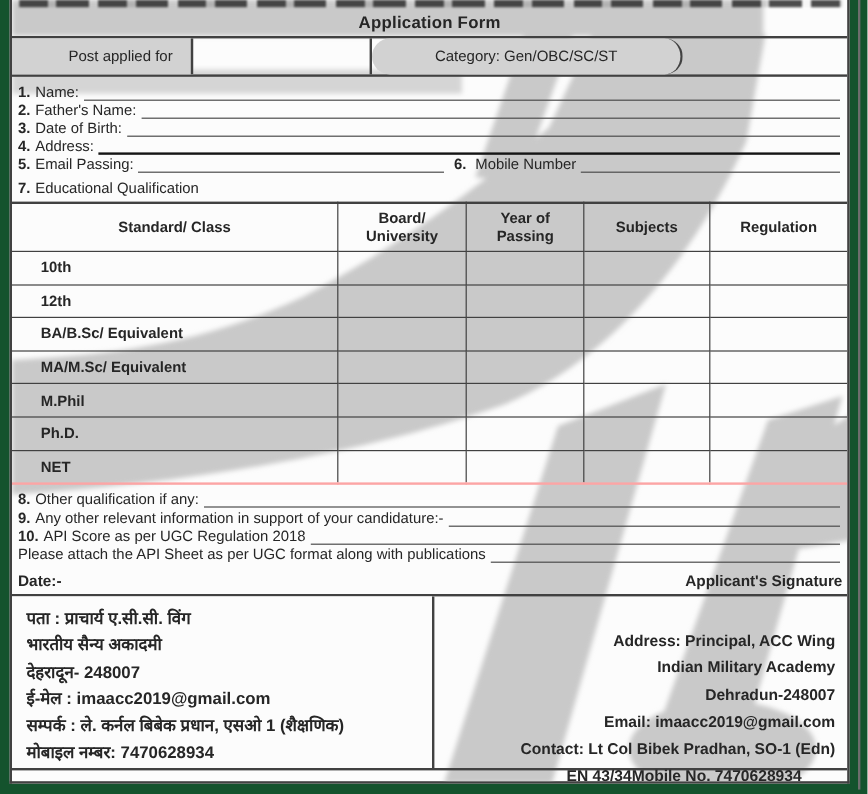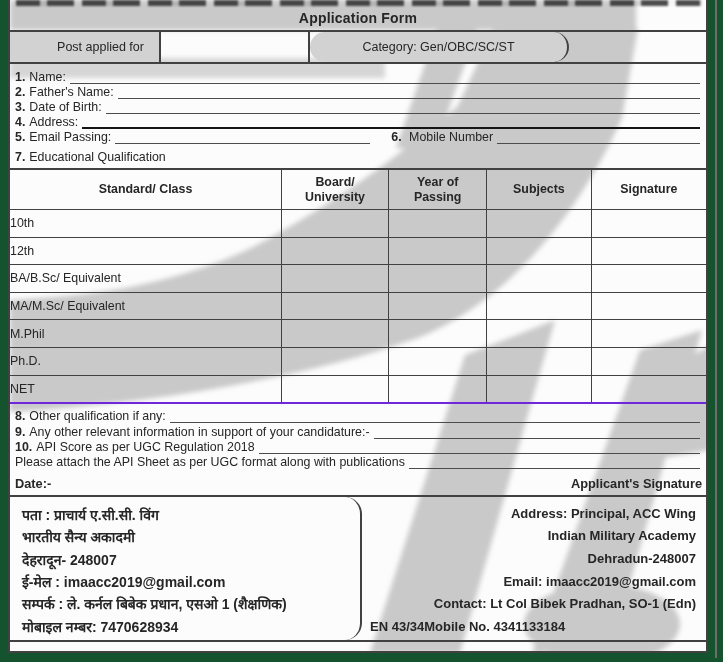--- a/index.html
+++ b/index.html
@@ -56,38 +56,38 @@
   .tt-c3{width:259px;background:#d2d2d2;border-right:2px solid #414141;border-radius:15px;}
   .tt-c4{flex:1;}
 
   
   .fields{padding:5px 6px 4px 5px;font-size:12.4px;}
   .fline{display:flex;align-items:flex-end;height:14.6px;margin-bottom:.5px;white-space:nowrap;}
   .fnum{font-weight:bold;margin-right:4px;}
   .ul{flex:1;border-bottom:1.3px solid #4c4c4c;height:12px;margin-left:4px;}
   .ul.dark{border-bottom:2px solid #151515;}
   .ul.fixed{flex:0 0 255px;}
-  .flabel2{margin-left:21px;}
+  .flabel2{margin-left:8px;}
   .fline.last{height:17px;margin-top:3px;}
 
   
   table.edu{
     width:100%;border-collapse:collapse;table-layout:fixed;
-    border-top:2px solid #414141;border-bottom:2px solid #6d28d9;
+    border-top:2px solid #414141;border-bottom:2px solid #fca5a5;
     font-size:12.4px;
   }
   table.edu th,table.edu td{
     border:1.6px solid #414141;border-left:none;box-sizing:border-box;
   }
   table.edu th:last-child,table.edu td:last-child{border-right:none;}
   table.edu th{
     height:40px;font-size:12.4px;font-weight:bold;line-height:1.2;
     text-align:center;vertical-align:middle;padding:2px 4px;
   }
-  table.edu td{height:27.6px;vertical-align:middle;padding-left:0;}
+  table.edu td{height:27.6px;vertical-align:middle;padding-left:24px;font-weight:bold;}
   .col1{width:39%;} .col2{width:15.4%;} .col3{width:14.1%;} .col4{width:15%;} .col5{width:16.5%;}
 
   
   .lower{padding:5px 6px 0 5px;font-size:12.4px;}
   .lower .fline{height:14.8px;}
 
   .date-sig{
     display:flex;justify-content:space-between;align-items:flex-end;
     padding:3px 4px 4px 5px;font-size:12.8px;font-weight:bold;height:18px;
   }
@@ -95,28 +95,27 @@
   
   .footer-table{
     display:flex;border:2px solid #414141;border-left:none;border-right:none;
     height:147px;box-sizing:border-box;
   }
   .f-left{
     width:352px;border-right:2px solid #414141;box-sizing:border-box;
     background:#fcfcfc;padding:7px 8px 0 12px;
     font-size:14px;font-weight:600;line-height:22.4px;
     font-family:"Liberation Sans","DejaVu Sans",sans-serif;
-    border-radius:17px;
   }
   .f-right{
     flex:1;padding:6px 10px 0 8px;
-    font-size:13px;font-weight:bold;line-height:22.6px;text-align:right;
+    font-size:13px;font-weight:bold;line-height:22.6px;text-align:right;margin-top:20px;
   }
   .f-right .en-row{
-    display:flex;justify-content:flex-start;align-items:baseline;
+    display:flex;justify-content:flex-end;align-items:baseline;
   }
   .f-right .en-row .mobile{padding-right:28px;}
   .fl-line,.fr-line{white-space:nowrap;}
 </style>
 </head>
 <body>
 
 <div class="page">
   <div class="form">
 
@@ -197,21 +196,21 @@
             <col class="col3">
             <col class="col4">
             <col class="col5">
         </colgroup>
         <thead>
           <tr>
             <th>Standard/ Class</th>
             <th>Board/ University</th>
             <th>Year of Passing</th>
             <th>Subjects</th>
-            <th>Signature</th>
+            <th>Regulation</th>
           </tr>
         </thead>
         <tbody>
           <tr>
             <td>10th</td>
             <td></td>
               <td></td>
             <td></td>
               <td></td>
           </tr>
@@ -297,20 +296,20 @@
           <div class="fl-line">मोबाइल नम्बर: 7470628934</div>
         </div>
         <div class="f-right">
           <div class="fr-line">Address: Principal, ACC Wing</div>
           <div class="fr-line">Indian Military Academy</div>
           <div class="fr-line">Dehradun-248007</div>
           <div class="fr-line">Email: imaacc2019@gmail.com</div>
           <div class="fr-line">Contact: Lt Col Bibek Pradhan, SO-1 (Edn)</div>
           <div class="en-row">
             <span>EN 43/34</span>
-            <span class="mobile">Mobile No. 4341133184</span>
+            <span class="mobile">Mobile No. 7470628934</span>
           </div>
         </div>
       </div>
 
     </div>
   </div>
 </div>
 
 </body></html>

